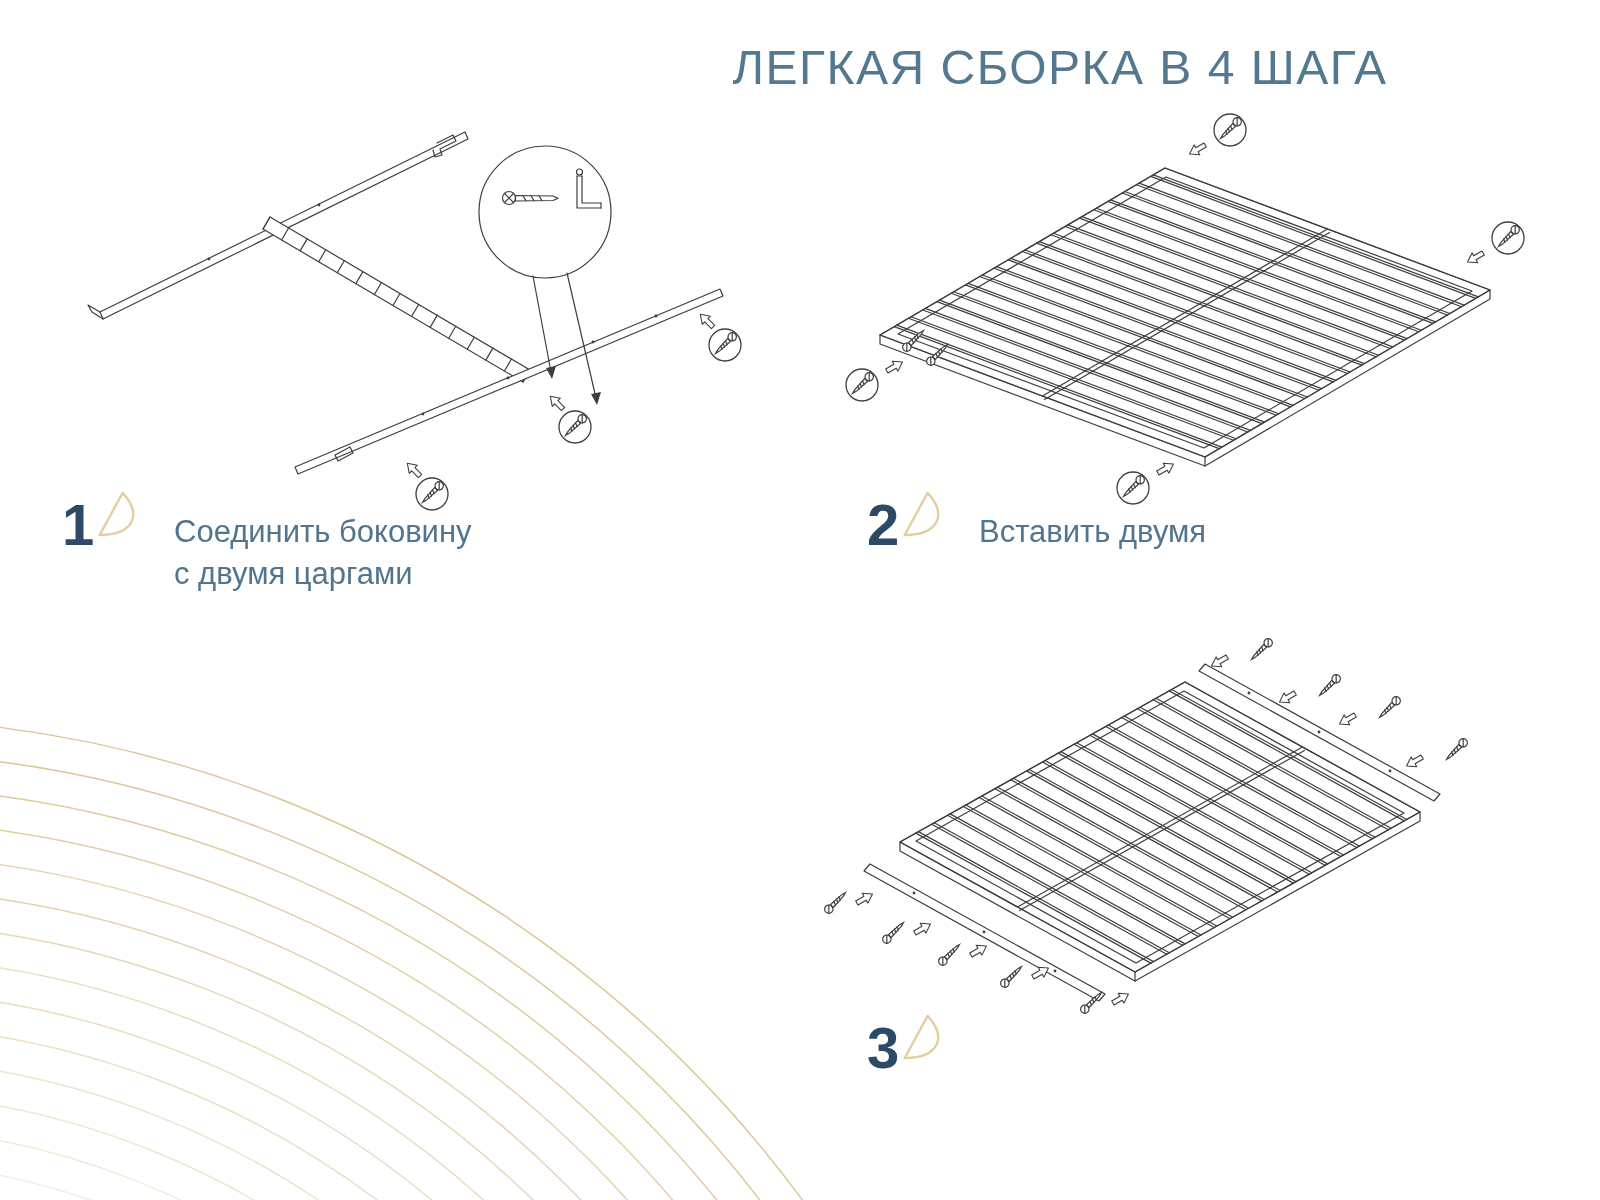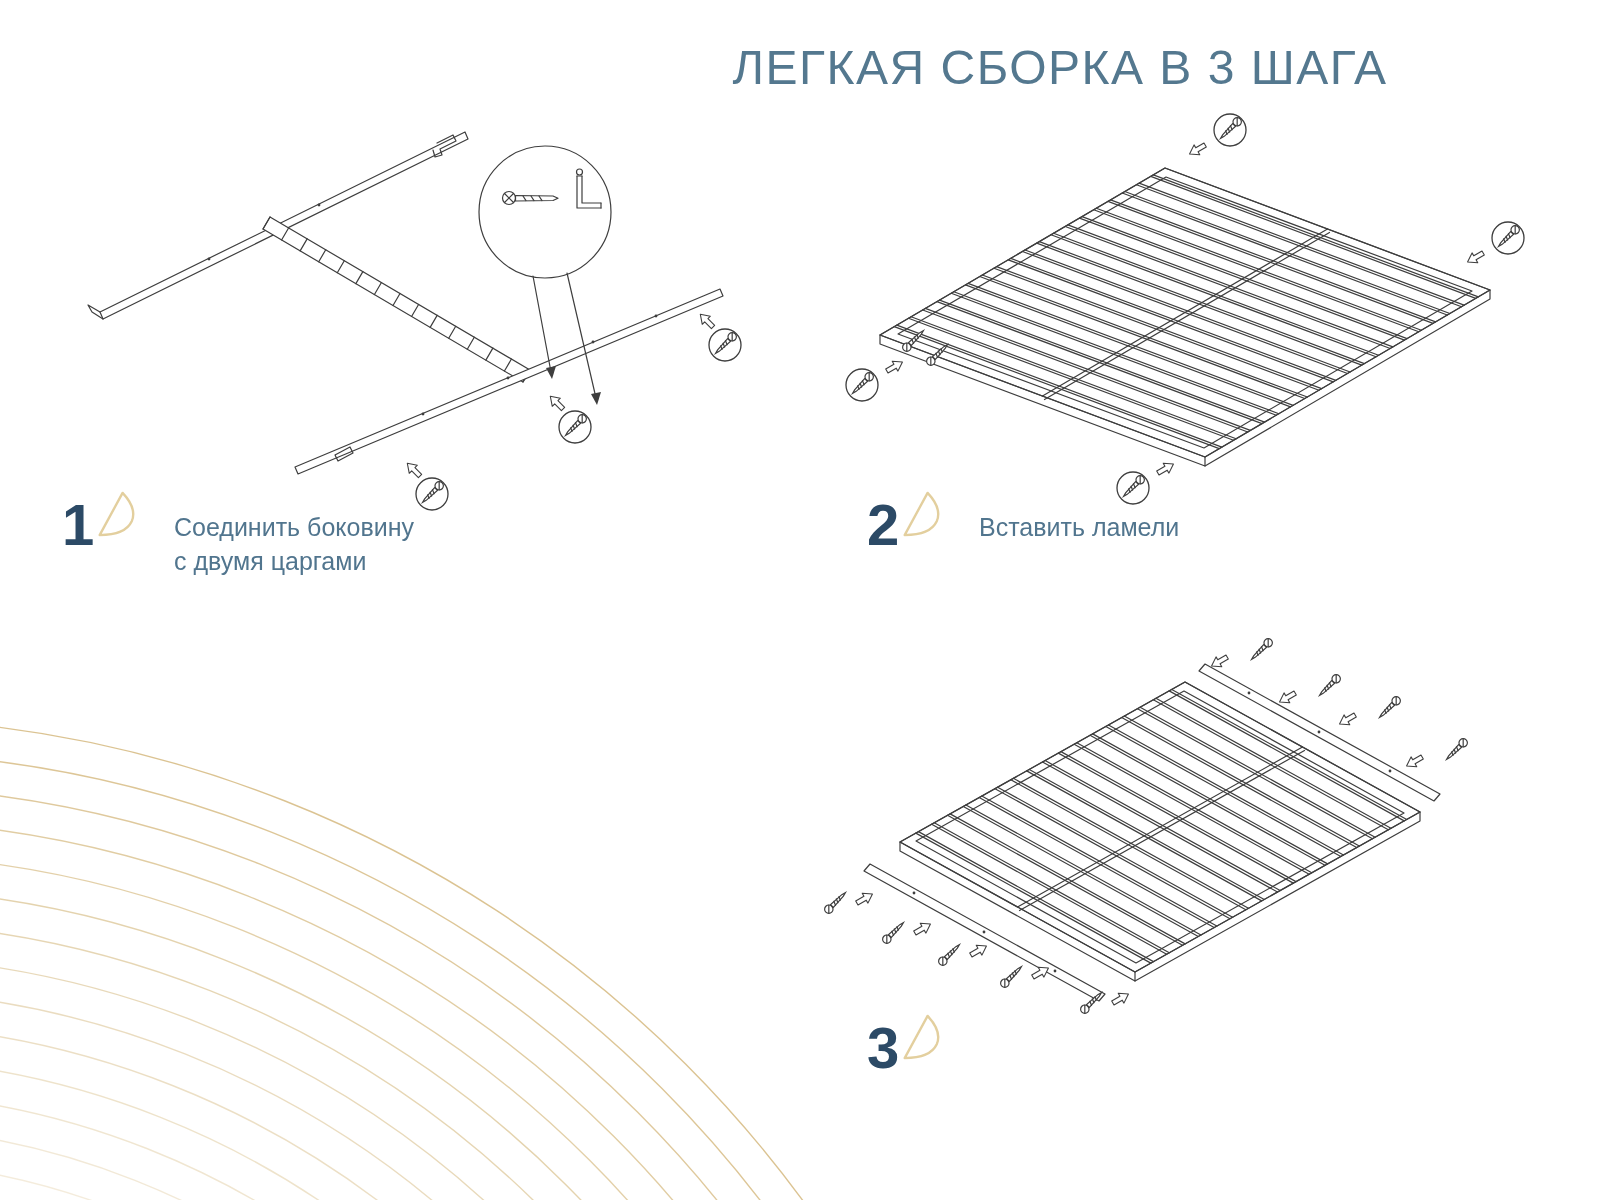--- a/index.html
+++ b/index.html
@@ -25,21 +25,21 @@
   .solid{fill:var(--line-color,#3e3e3e);stroke:none}
   .caption{position:absolute;display:flex;align-items:flex-start}
   .num-wrap{position:relative;width:96px;height:66px;flex:none}
   .num{
     position:absolute;left:2px;top:0;font-size:58px;line-height:60px;
     font-weight:700;color:var(--number-color,#2c4a66);z-index:1;
   }
   .tri{position:absolute;left:36px;top:-6px}
   .tri path{fill:none;stroke:var(--accent-gold,#e3cf9e);stroke-width:2.6;stroke-linejoin:round}
   .label{
-    font-size:25px;line-height:1.35;color:var(--text-color,#51758e);
+    font-size:31px;line-height:1.35;color:var(--text-color,#51758e);
     white-space:pre-line;margin:16px 0 0 18px;
   }
 </style>
 </head>
 <body>
 
 <div id="stage">
 
   <svg width="0" height="0" style="position:absolute" aria-hidden="true">
     <defs>
@@ -73,21 +73,21 @@
         <circle cx="-150" cy="1900" r="978" opacity="0.65"></circle>
         <circle cx="-150" cy="1900" r="1012" opacity="0.70"></circle>
         <circle cx="-150" cy="1900" r="1046" opacity="0.75"></circle>
         <circle cx="-150" cy="1900" r="1080" opacity="0.80"></circle>
         <circle cx="-150" cy="1900" r="1114" opacity="0.85"></circle>
         <circle cx="-150" cy="1900" r="1148" opacity="0.90"></circle>
         <circle cx="-150" cy="1900" r="1182" opacity="0.95"></circle>
       </g>
   </svg>
 
-  <h1 class="page-title">ЛЕГКАЯ СБОРКА В 3 ШАГА</h1>
+  <h1 class="page-title">ЛЕГКАЯ СБОРКА В 4 ШАГА</h1>
 
   <svg class="drawing" width="660" height="420" viewBox="0 0 660 420" style="left:85px;top:112px">
     <g class="art">
 
       <polygon points="15,200 380,20 383,27 18,207" fill="#fff"></polygon>
       <polyline points="15,200 3,193 7,200 18,207"></polyline>
       <polyline points="352,31 368,23 371,29 355,37 357,43 350,45 348,38"></polyline>
       <circle class="dot" cx="124" cy="147" r="1.4"></circle>
       <circle class="dot" cx="234" cy="93" r="1.4"></circle>
 
@@ -295,21 +295,21 @@
 с двумя царгами</div>
   </div>
 
   <div class="caption" style="left:865px;top:495px">
     <div class="num-wrap">
       <svg class="tri" width="44" height="50" viewBox="0 0 48 54">
         <path d="M4,50 L29,4 Q45,21 39,35 Q32,50 4,50 Z"></path>
       </svg>
       <span class="num">2</span>
     </div>
-    <div class="label">Вставить ламели</div>
+    <div class="label">Вставить двумя</div>
   </div>
 
   <div class="caption" style="left:865px;top:1018px">
     <div class="num-wrap">
       <svg class="tri" width="44" height="50" viewBox="0 0 48 54">
         <path d="M4,50 L29,4 Q45,21 39,35 Q32,50 4,50 Z"></path>
       </svg>
       <span class="num">3</span>
     </div>
   </div>

